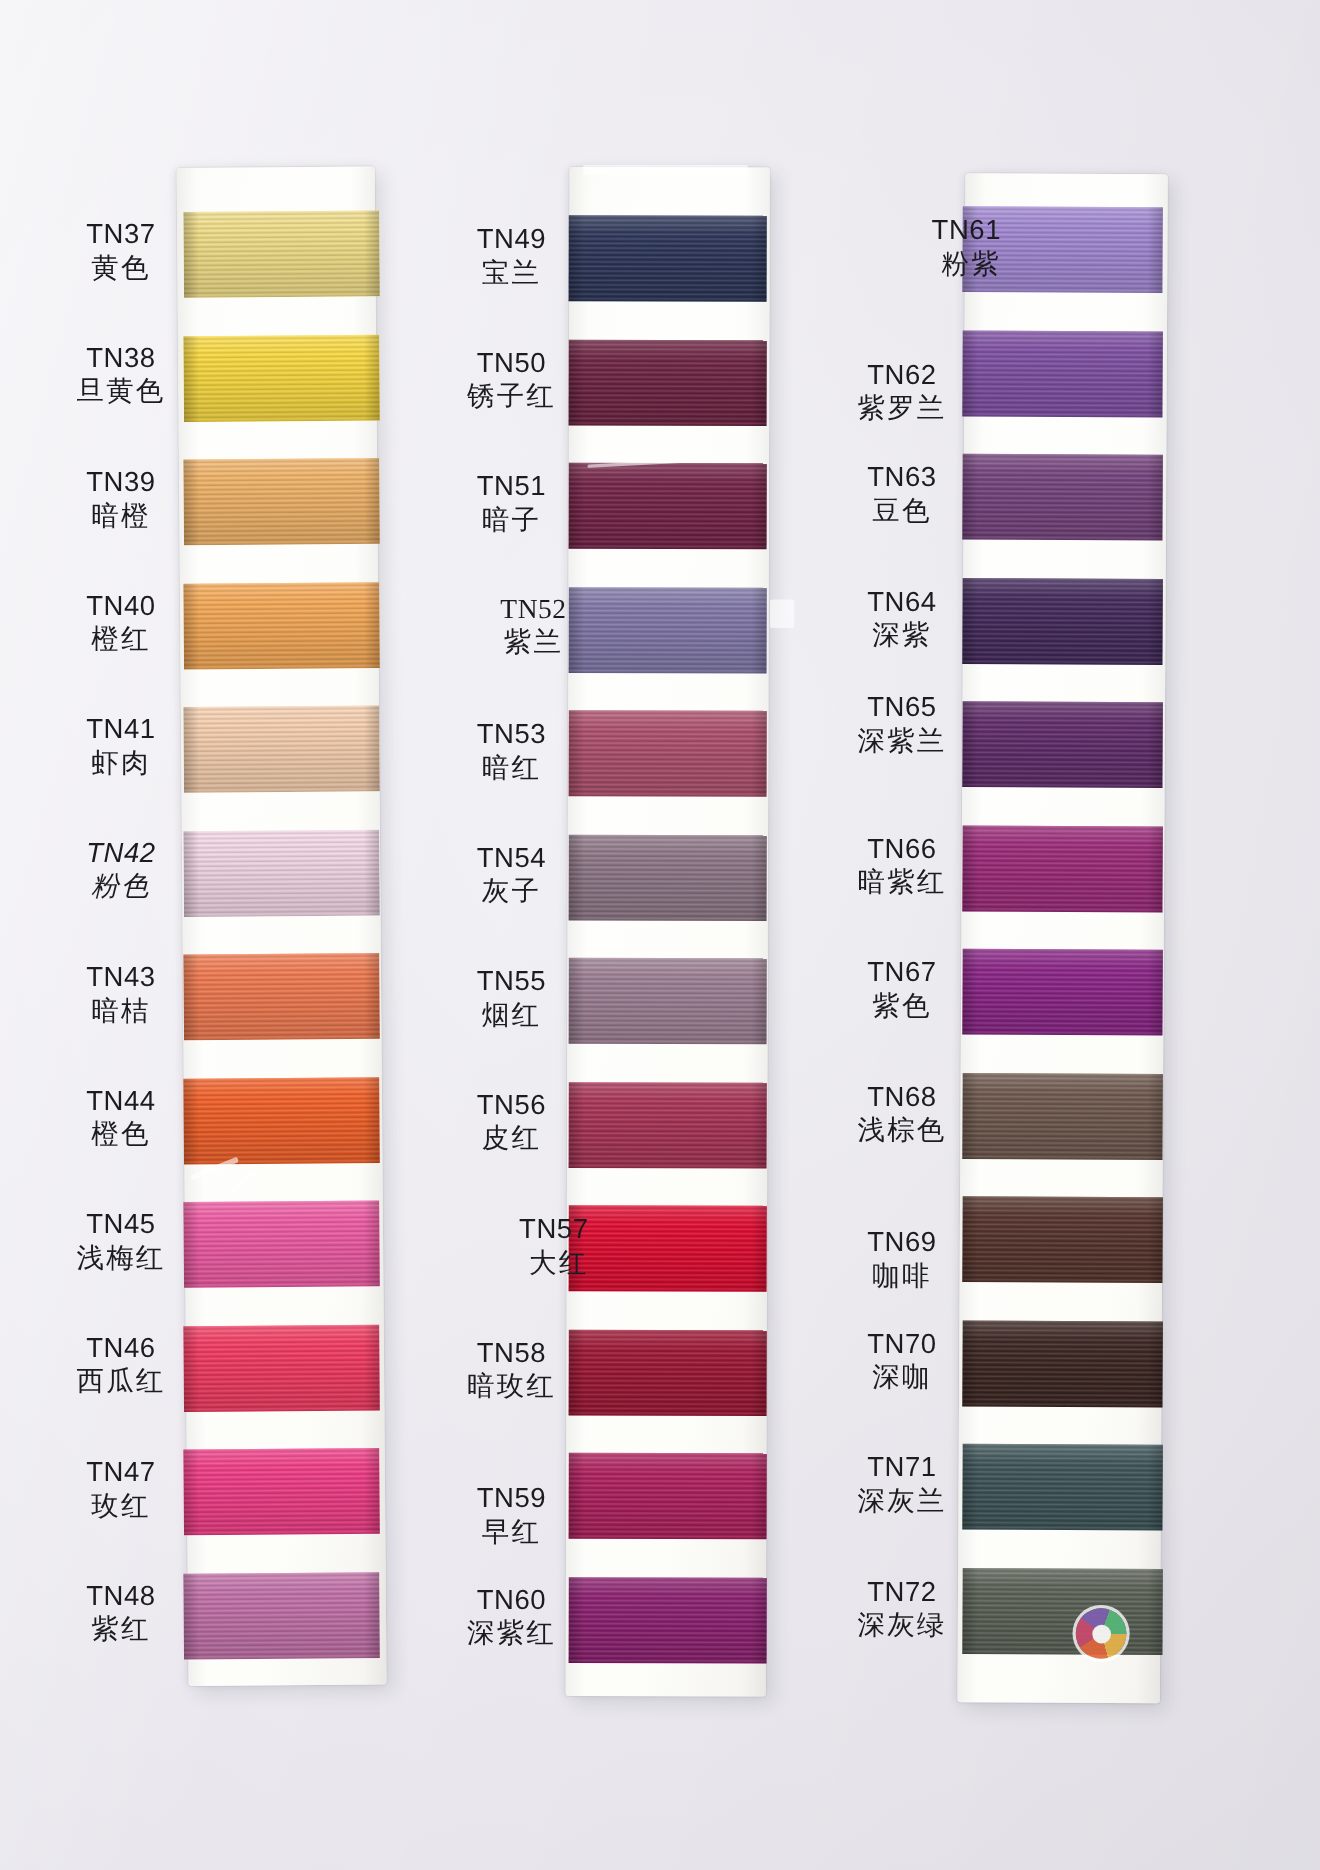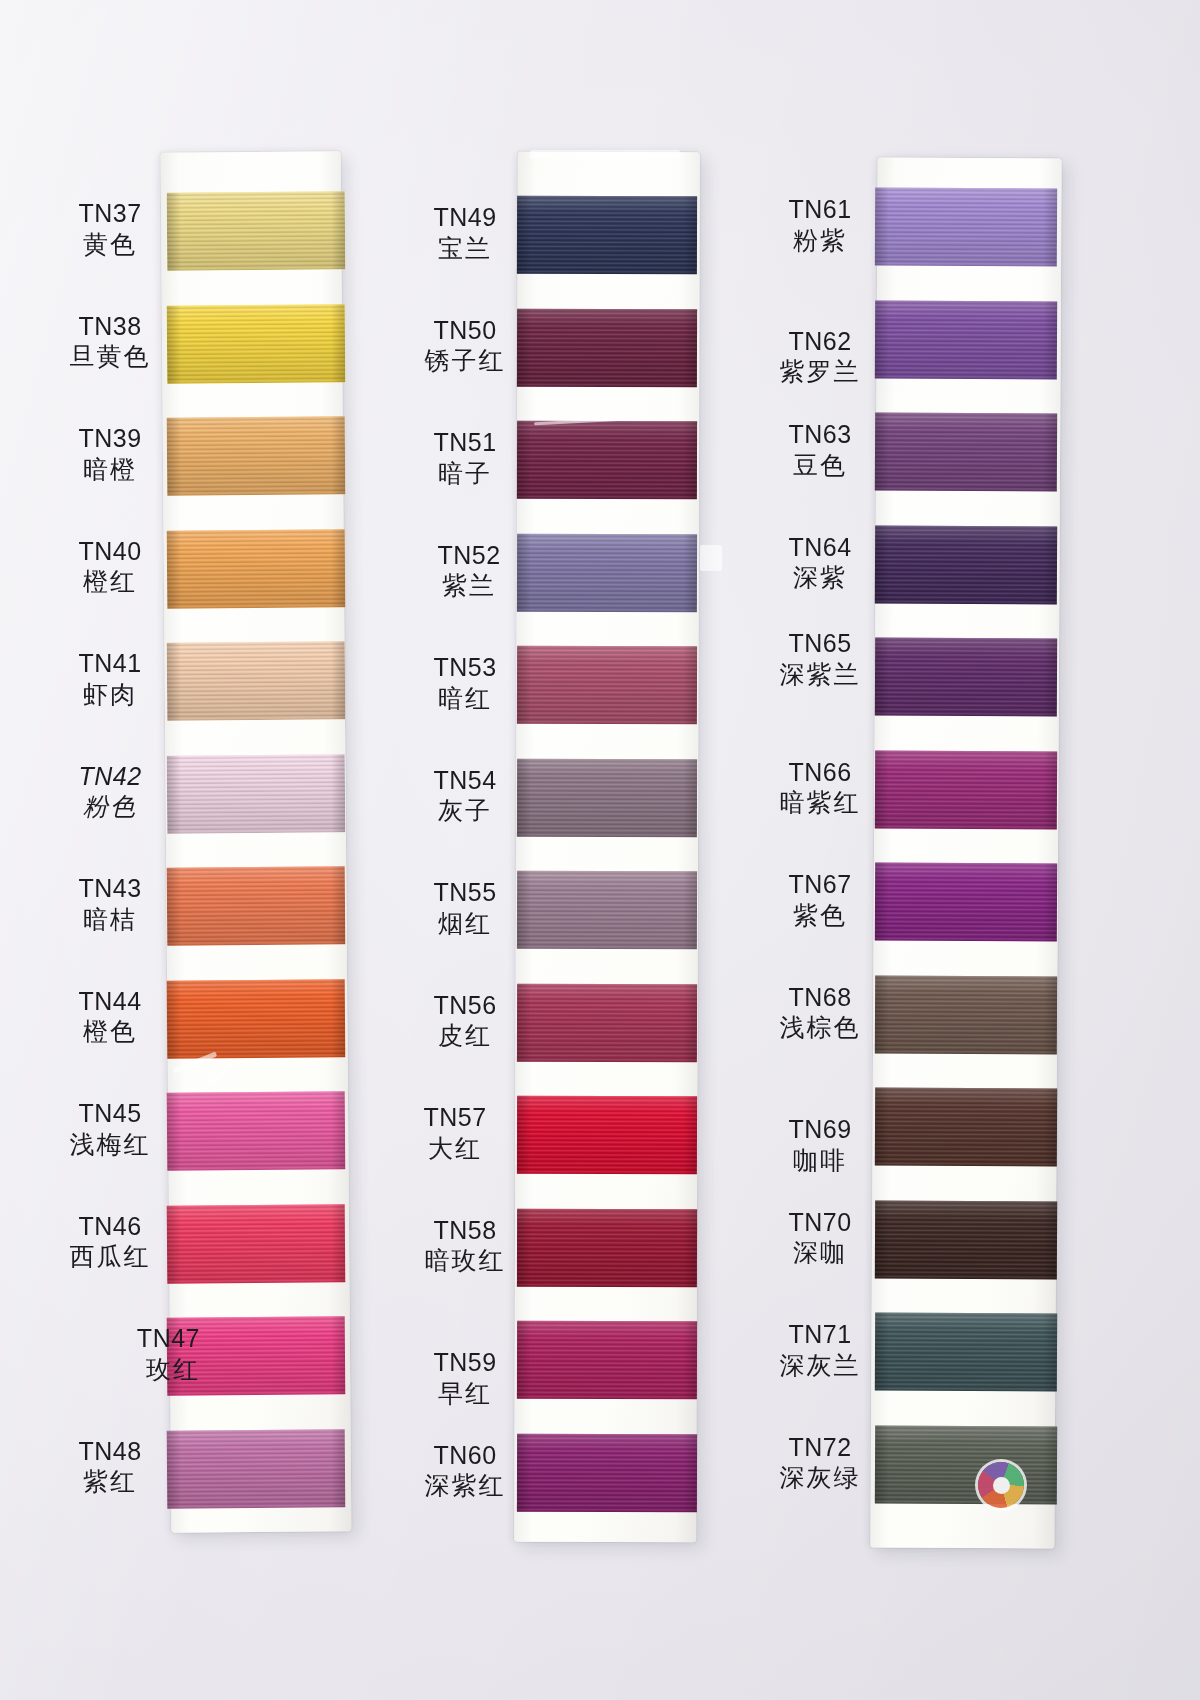--- a/index.html
+++ b/index.html
@@ -370,77 +370,77 @@
       <span class="name">橙色</span>
     </div>
     <div class="label" style="width: 180px; left: 20px; top: 1098px;">
       <span class="code">TN45</span>
       <span class="name">浅梅红</span>
     </div>
     <div class="label" style="width: 180px; left: 20px; top: 1210.5px;">
       <span class="code">TN46</span>
       <span class="name">西瓜红</span>
     </div>
-    <div class="label" style="width: 180px; left: 20px; top: 1323px; text-align: right;">
+    <div class="label" style="width: 180px; left: 20px; top: 1323px;">
       <span class="code">TN47</span>
       <span class="name">玫红</span>
     </div>
     <div class="label" style="width: 180px; left: 20px; top: 1435.5px;">
       <span class="code">TN48</span>
       <span class="name">紫红</span>
     </div>
     <div class="label" style="width: 180px; left: 375px; top: 202px;">
       <span class="code">TN49</span>
       <span class="name">宝兰</span>
     </div>
     <div class="label" style="width: 180px; left: 375px; top: 314.5px;">
       <span class="code">TN50</span>
       <span class="name">锈子红</span>
     </div>
     <div class="label" style="width: 180px; left: 375px; top: 427px;">
       <span class="code">TN51</span>
       <span class="name">暗子</span>
     </div>
-    <div class="label" style="width: 180px; left: 379px; top: 539.5px;">
+    <div class="label" style="width: 180px; left: 395px; top: 539.5px; font-family: Liberation Serif, serif;">
       <span class="code">TN52</span>
       <span class="name">紫兰</span>
     </div>
     <div class="label" style="width: 180px; left: 375px; top: 652px;">
       <span class="code">TN53</span>
       <span class="name">暗红</span>
     </div>
     <div class="label" style="width: 180px; left: 375px; top: 764.5px;">
       <span class="code">TN54</span>
       <span class="name">灰子</span>
     </div>
     <div class="label" style="width: 180px; left: 375px; top: 877px;">
       <span class="code">TN55</span>
       <span class="name">烟红</span>
     </div>
     <div class="label" style="width: 180px; left: 375px; top: 989.5px;">
       <span class="code">TN56</span>
       <span class="name">皮红</span>
     </div>
-    <div class="label" style="width: 180px; left: 365px; top: 1102px;">
+    <div class="label" style="width: 180px; left: 355px; top: 1102px; text-align: right;">
       <span class="code">TN57</span>
       <span class="name">大红</span>
     </div>
     <div class="label" style="width: 180px; left: 375px; top: 1214.5px;">
       <span class="code">TN58</span>
       <span class="name">暗玫红</span>
     </div>
     <div class="label" style="width: 180px; left: 375px; top: 1327px; margin-top: 20px;">
       <span class="code">TN59</span>
       <span class="name">早红</span>
     </div>
     <div class="label" style="width: 180px; left: 375px; top: 1439.5px;">
       <span class="code">TN60</span>
       <span class="name">深紫红</span>
     </div>
-    <div class="label" style="width: 180px; left: 730px; top: 194px;">
+    <div class="label" style="width: 180px; left: 730px; top: 194px; text-align: right;">
       <span class="code">TN61</span>
       <span class="name">粉紫</span>
     </div>
     <div class="label" style="width: 180px; left: 730px; top: 306.5px; margin-top: 19px;">
       <span class="code">TN62</span>
       <span class="name">紫罗兰</span>
     </div>
     <div class="label" style="width: 180px; left: 730px; top: 419px;">
       <span class="code">TN63</span>
       <span class="name">豆色</span>

